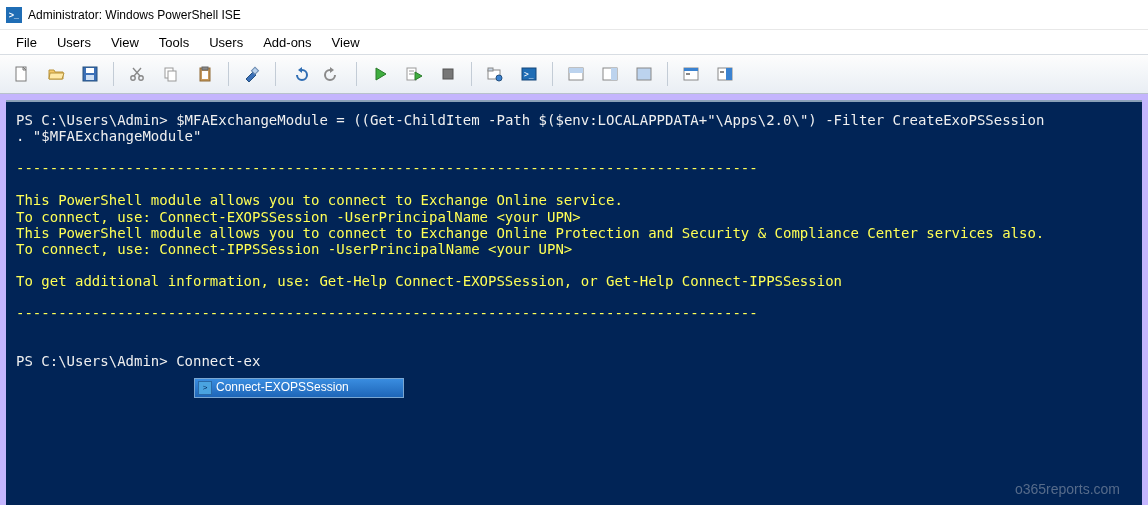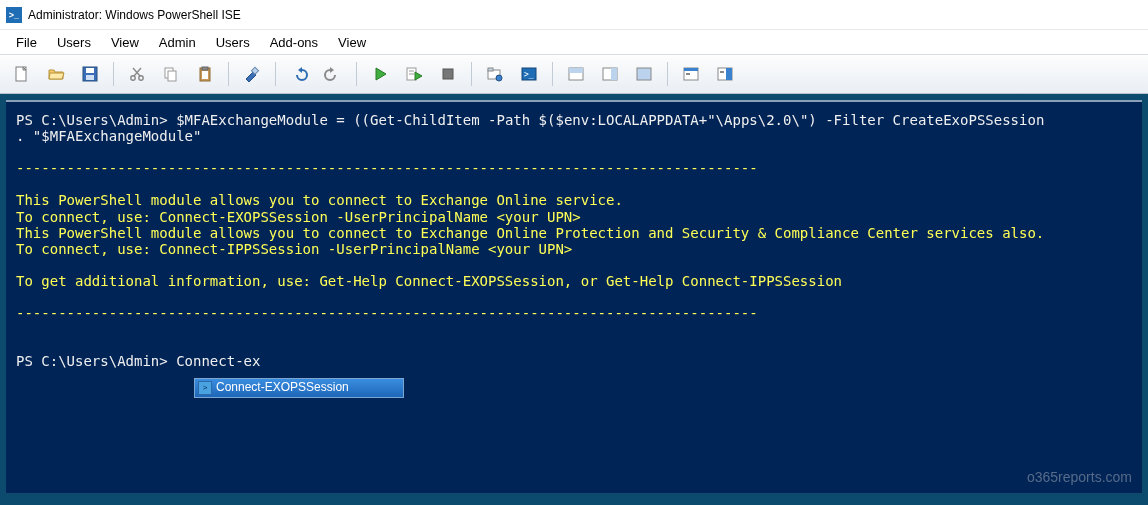--- a/index.html
+++ b/index.html
@@ -65,22 +65,22 @@
       border: 1px solid transparent;
       border-radius: 2px;
     }
     .tb-sep {
       width: 1px; height: 24px;
       background: #c3ccd6;
       margin: 0 5px;
     }
     .console-wrap {
       flex: 1;
-      padding: 6px 6px 12px 6px;
-      background: #0c4a6e;
+      padding: 6px 6px 0 6px;
+      background: #c4b5fd;
     }
     .console {
       width: 100%; height: 100%;
       background: #012456;
       color: #eee;
       font-family: "Lucida Console", Consolas, monospace;
       font-size: 14px;
       line-height: 1.15;
       padding: 10px 4px 0 10px;
       border-top: 2px solid #8aa0b8;
@@ -111,41 +111,41 @@
       background: #4aa3e0;
       border: 1px solid #2a6aa8;
       display: inline-flex;
       align-items: center;
       justify-content: center;
       font-size: 8px;
       color: #012456;
     }
     .watermark {
       position: absolute;
-      right: 10px;
+      right: 22px;
       bottom: 8px;
       color: #566b8a;
       font-family: "Segoe UI", sans-serif;
       font-size: 14px;
     }
     svg { display: block; }
   </style>
 </head>
 <body>
 
 <div class="title-bar">
   <span class="app-icon">&gt;_</span>
   <span class="title-text">Administrator: Windows PowerShell ISE</span>
 </div>
 
 <div class="menu-bar">
   <span class="menu-item">File</span>
   <span class="menu-item">Users</span>
   <span class="menu-item">View</span>
-  <span class="menu-item">Admin</span>
+  <span class="menu-item">Tools</span>
   <span class="menu-item">Users</span>
   <span class="menu-item">Add-ons</span>
   <span class="menu-item">View</span>
 </div>
 
 <div class="toolbar">
   <div class="tb-btn" title="New">
     <svg width="18" height="18" viewBox="0 0 18 18">
         <rect x="3" y="2" width="10" height="14" fill="#fff" stroke="#7a7a7a"></rect>
         <polygon points="10,2 13,5 10,5" fill="#dcdcdc" stroke="#7a7a7a"></polygon>

